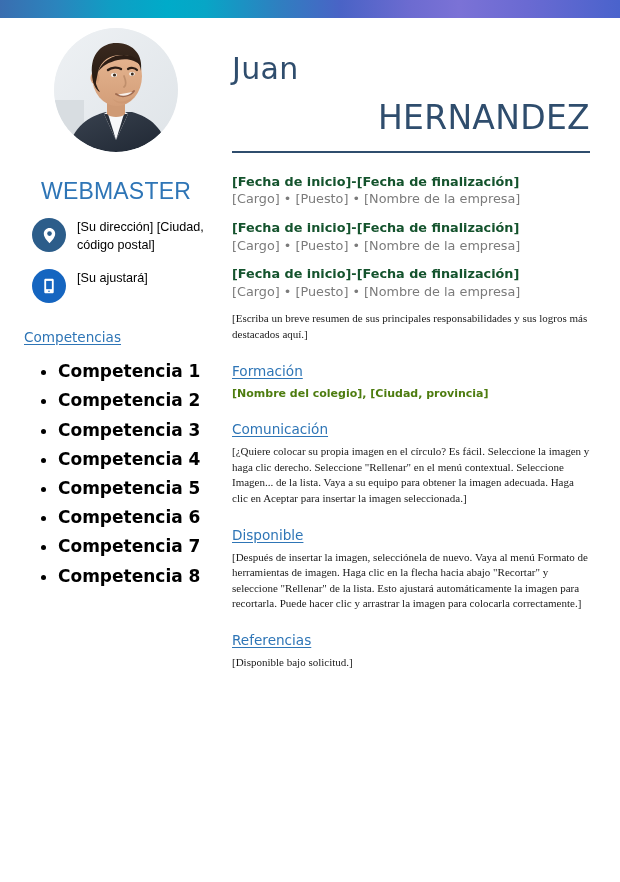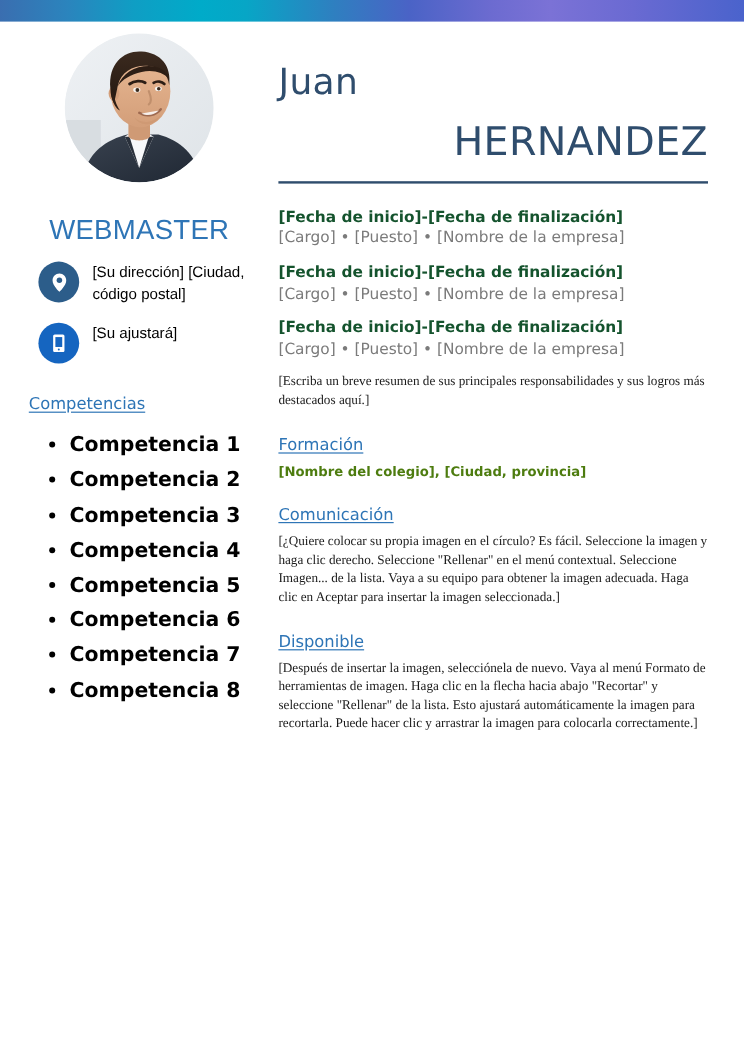--- a/index.html
+++ b/index.html
@@ -353,16 +353,20 @@
       <div class="section">
         <div class="sec-head">Comunicación</div>
         <div class="body-text">[¿Quiere colocar su propia imagen en el círculo? Es fácil. Seleccione la imagen y haga clic derecho. Seleccione "Rellenar" en el menú contextual. Seleccione Imagen... de la lista. Vaya a su equipo para obtener la imagen adecuada. Haga clic en Aceptar para insertar la imagen seleccionada.]</div>
       </div>
 
       <div class="section">
         <div class="sec-head">Disponible</div>
         <div class="body-text">[Después de insertar la imagen, selecciónela de nuevo. Vaya al menú Formato de herramientas de imagen. Haga clic en la flecha hacia abajo "Recortar" y seleccione "Rellenar" de la lista. Esto ajustará automáticamente la imagen para recortarla. Puede hacer clic y arrastrar la imagen para colocarla correctamente.]</div>
       </div>
 
+      <div class="section">
+        <div class="sec-head">Referencias</div>
+        <div class="body-text">[Disponible bajo solicitud.]</div>
+      </div>
 
     </div>
   </div>
 </div>
 
 </body></html>

